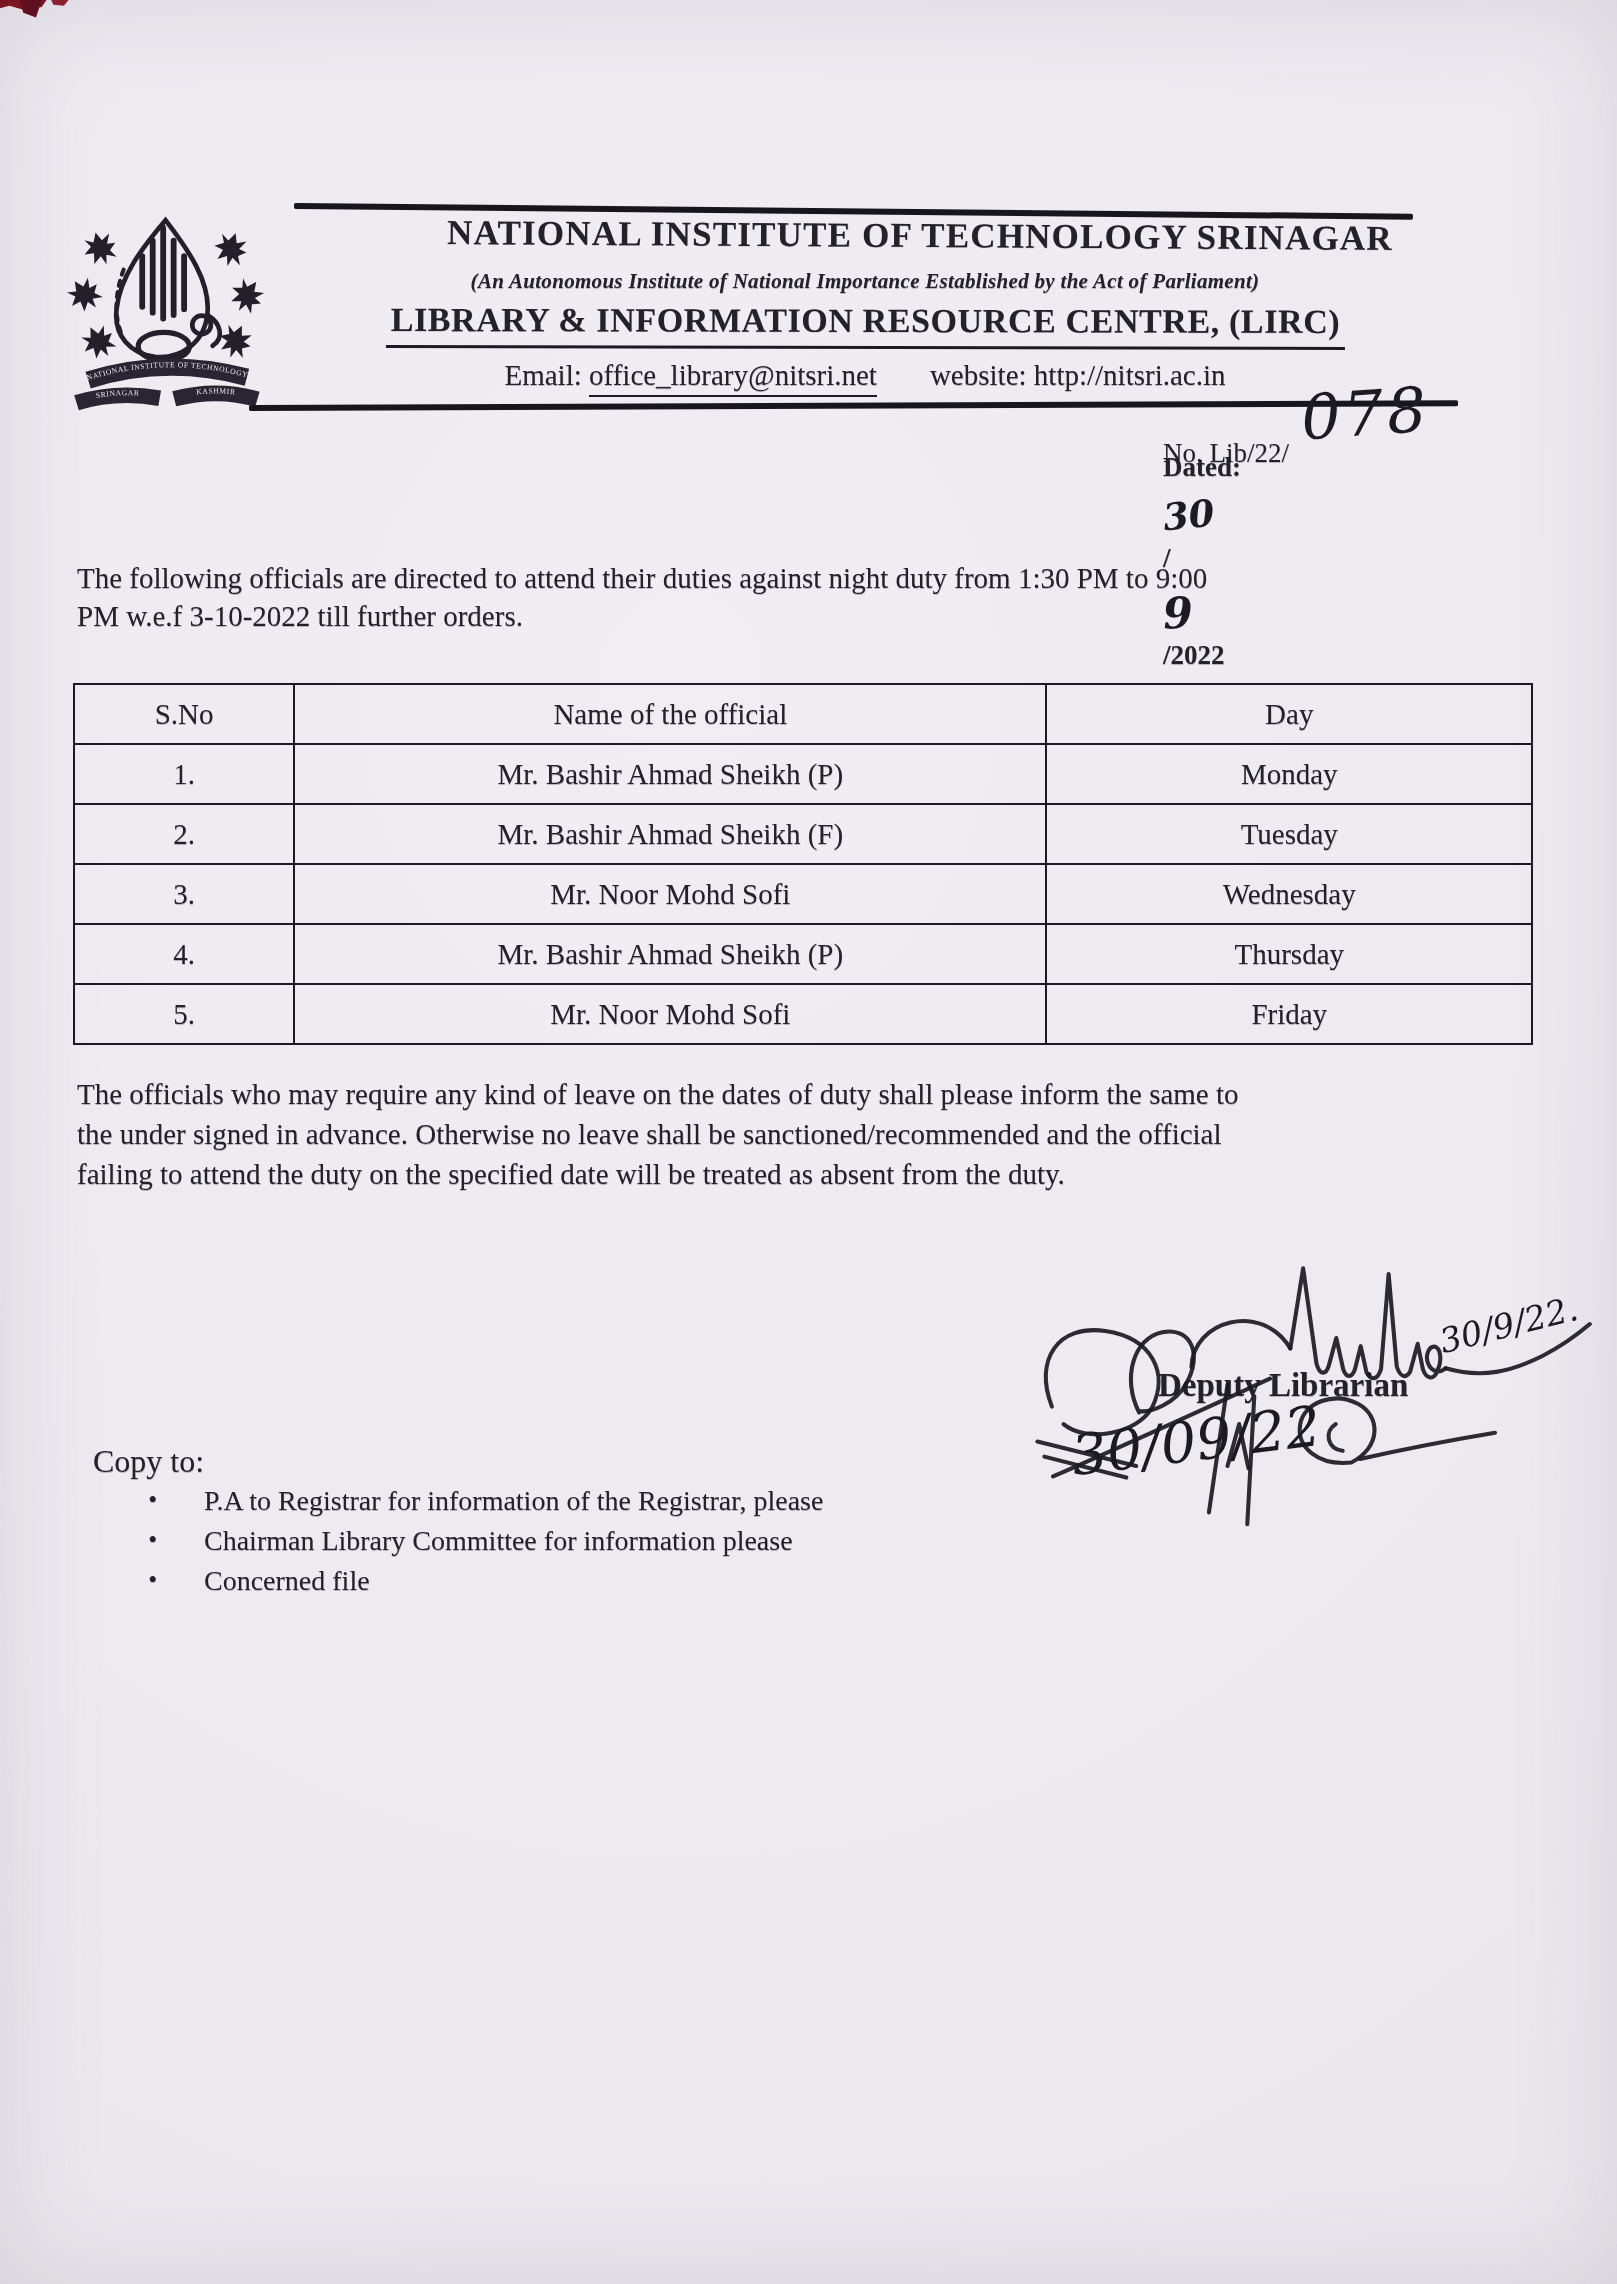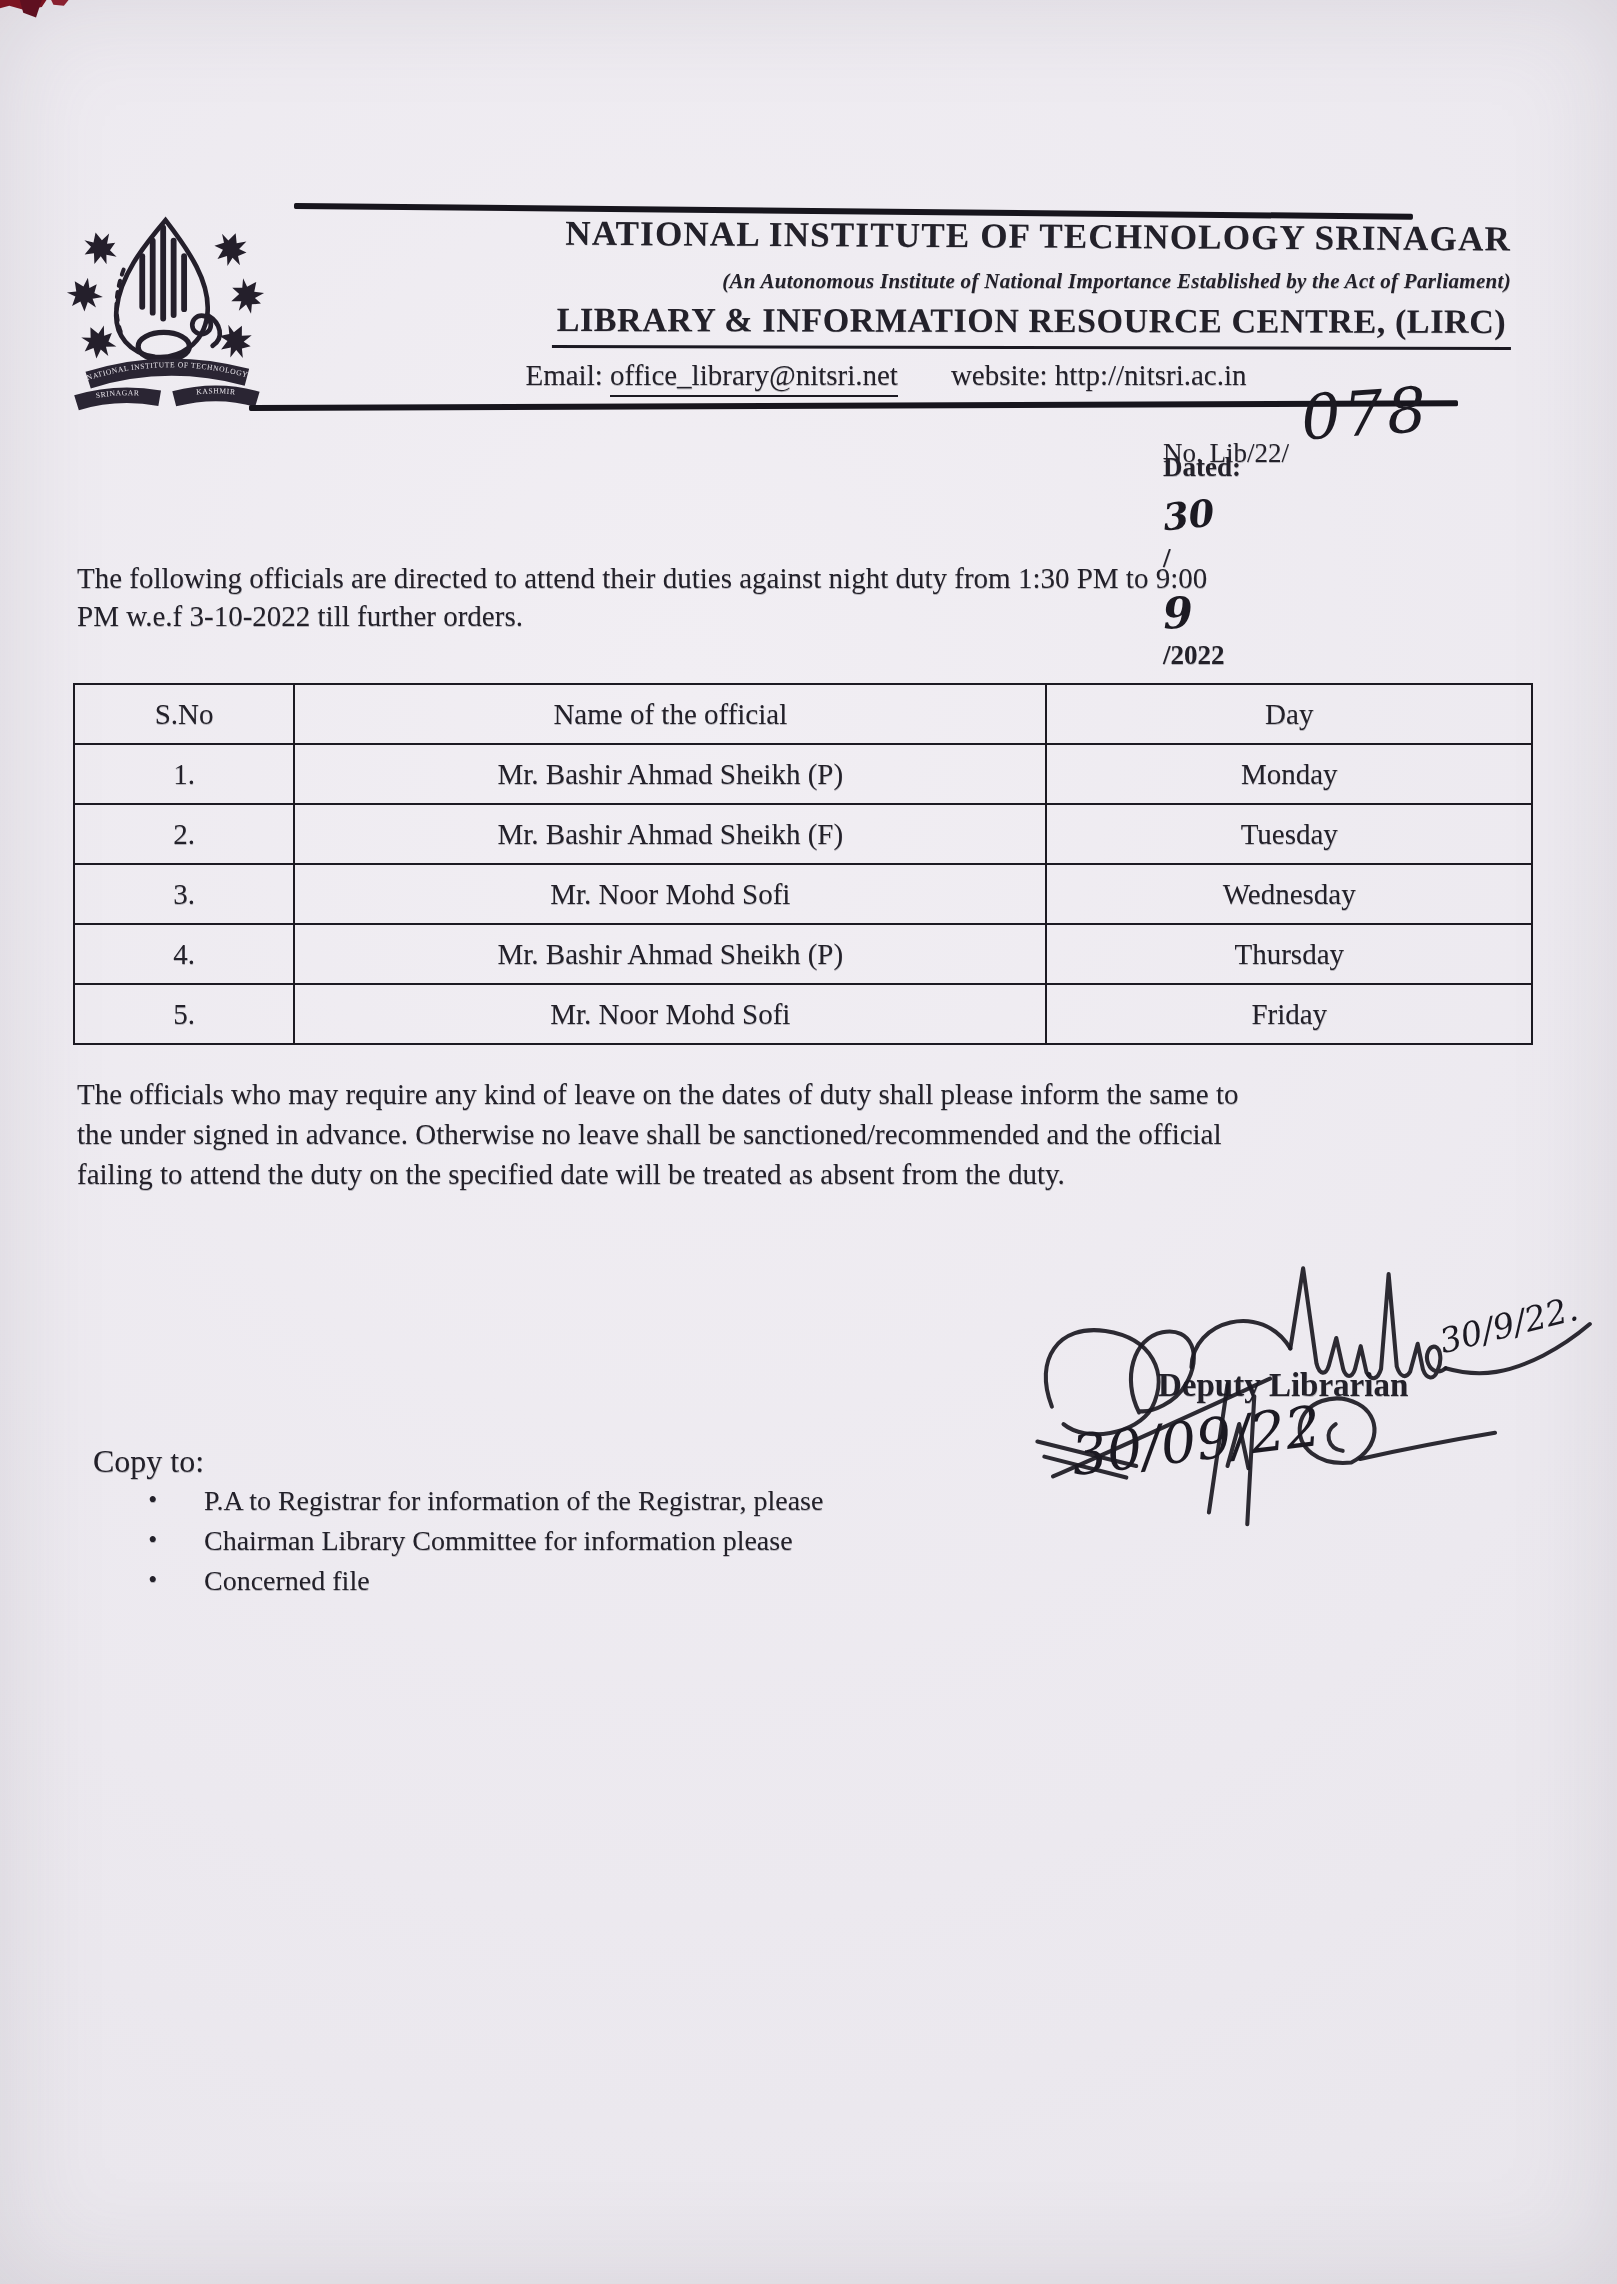--- a/index.html
+++ b/index.html
@@ -17,21 +17,21 @@
   .print{text-shadow:0.3px 0.5px 0.4px rgba(40,38,48,.28);}
   .hw{font-family:"DejaVu Serif", serif;font-style:italic;color:#1c1a22;}
 
   
   .corner-svg{position:absolute;left:0;top:0;}
 
   
   .logo-svg{position:absolute;left:55px;top:201px;}
 
   
-  .header{position:absolute;left:261px;top:196px;width:1250px;text-align:right;}
+  .header{position:absolute;left:240px;top:196px;width:1250px;text-align:center;}
   .rule{background:#17151d;border-radius:1.7px;}
   .rule-top{position:absolute;left:294px;top:203px;width:1119px;height:5.8px;transform:rotate(.55deg);transform-origin:left center;}
   .rule-mid{position:absolute;left:249px;top:405px;width:1209px;height:6.4px;transform:rotate(-.22deg);transform-origin:left center;}
   .institute-name{margin:20px 0 0 110px;font-size:35px;font-weight:bold;letter-spacing:1.2px;white-space:nowrap;transform:rotate(.35deg);}
   .institute-subtitle{margin-top:13px;font-size:21px;font-weight:bold;letter-spacing:0.3px;white-space:nowrap;font-style:italic;}
   .department{display:inline-block;margin-top:8.1px;font-size:34px;font-weight:bold;letter-spacing:0.6px;white-space:nowrap;
     border-bottom:3.5px solid #1b1922;padding:0 4.7px 5.8px 4.7px;transform:rotate(.12deg);}
   .contact-row{margin-top:10.5px;display:flex;justify-content:center;align-items:baseline;gap:53px;font-size:29px;}
   .contact-part{white-space:nowrap;}
   .email-underline{border-bottom:2.9px solid #1b1922;padding-bottom:3.5px;}

